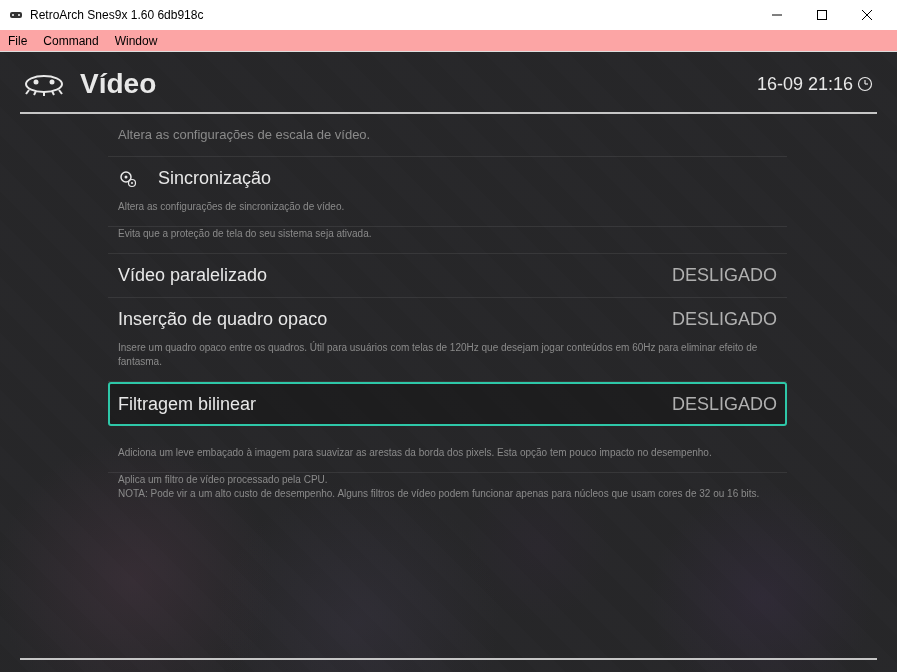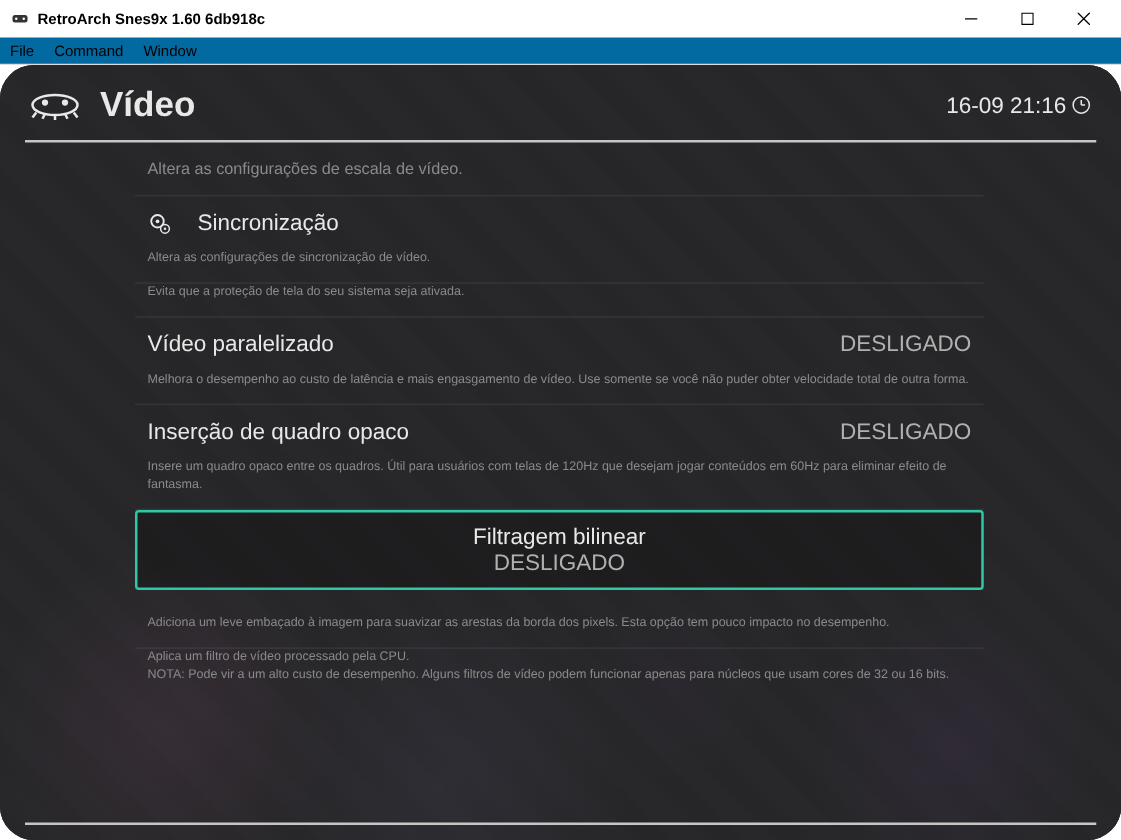--- a/index.html
+++ b/index.html
@@ -15,21 +15,20 @@
       overflow: hidden;
     }
     .titlebar {
       height: 30px;
       background: #fff;
       display: flex;
       align-items: center;
       padding: 0 8px;
       font-size: 12px;
       color: #000;
-      font-weight: bold;
     }
     .titlebar-icon {
       width: 16px;
       height: 16px;
       margin-right: 6px;
       display: flex;
       align-items: center;
       justify-content: center;
     }
     .titlebar-title {
@@ -43,34 +42,33 @@
       width: 45px;
       height: 30px;
       display: flex;
       align-items: center;
       justify-content: center;
       font-size: 14px;
       color: #000;
     }
     .menubar {
       height: 22px;
-      background: #0369a1;
+      background: #fca5a5;
       display: flex;
       align-items: center;
       padding: 0 8px;
       font-size: 12px;
       gap: 16px;
       border-bottom: 1px solid #ddd;
     }
     .content {
       background: #404040;
       height: calc(672px - 52px);
       position: relative;
       overflow: hidden;
-      border-radius: 27px;
     }
     .bg-pattern {
       position: absolute;
       inset: 0;
       background: 
         linear-gradient(rgba(38,38,38,0.88), rgba(38,38,38,0.88)),
         repeating-linear-gradient(45deg, #2a2a3a 0px, #2a2a3a 20px, #353548 20px, #353548 40px);
       opacity: 1;
     }
     .bg-noise {
@@ -165,21 +163,20 @@
       line-height: 1.4;
       border-bottom: 1px solid rgba(255,255,255,0.08);
     }
     .selected {
       border: 2px solid #2ec7a8;
       border-radius: 3px;
       background: rgba(20,20,20,0.5);
     }
     .selected .setting-row {
       padding: 9px 8px;
-      flex-direction: column;
     }
     .bottom-divider {
       height: 2px;
       background: #c6c6c6;
       margin: 0 20px;
       position: absolute;
       bottom: 12px;
       left: 0;
       right: 0;
       z-index: 2;
@@ -274,21 +271,20 @@
 
     <div class="setting-item">
       <div class="setting-description">Evita que a proteção de tela do seu sistema seja ativada.</div>
     </div>
 
     <div class="setting-item">
       <div class="setting-row">
         <div class="setting-label">Vídeo paralelizado</div>
         <div class="setting-value">DESLIGADO</div>
       </div>
-      <div class="setting-description">Melhora o desempenho ao custo de latência e mais engasgamento de vídeo. Use somente se você não puder obter velocidade total de outra forma.</div>
     </div>
 
     <div class="setting-item">
       <div class="setting-row">
         <div class="setting-label">Inserção de quadro opaco</div>
         <div class="setting-value">DESLIGADO</div>
       </div>
       <div class="setting-description">Insere um quadro opaco entre os quadros. Útil para usuários com telas de 120Hz que desejam jogar conteúdos em 60Hz para eliminar efeito de fantasma.</div>
     </div>
 

